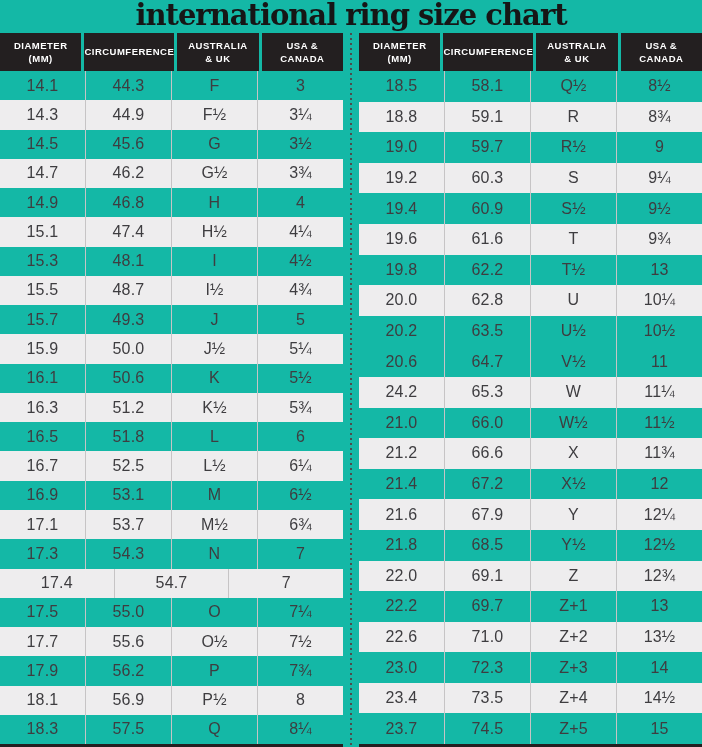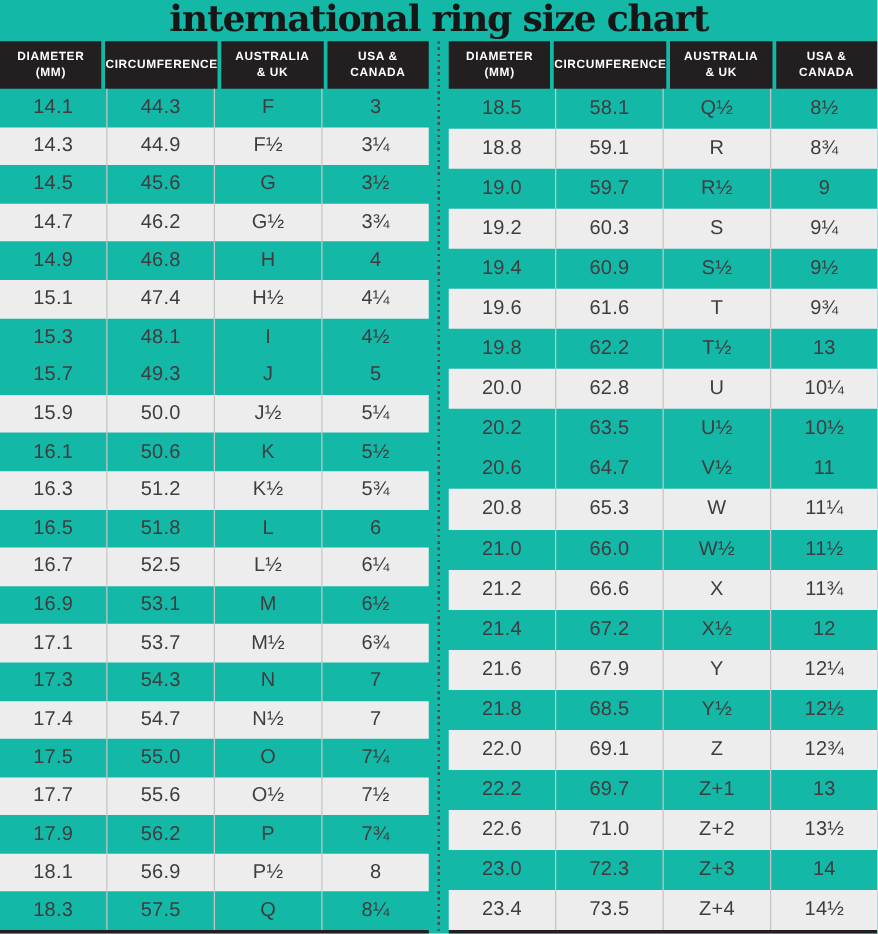--- a/index.html
+++ b/index.html
@@ -154,20 +154,26 @@
             <div class="tcell">47.4</div>
             <div class="tcell">H½</div>
             <div class="tcell">4¼</div>
           </div>
           <div class="trow">
             <div class="tcell">15.3</div>
             <div class="tcell">48.1</div>
             <div class="tcell">I</div>
             <div class="tcell">4½</div>
           </div>
+          <div class="trow alt">
+            <div class="tcell">15.5</div>
+            <div class="tcell">48.7</div>
+            <div class="tcell">I½</div>
+            <div class="tcell">4¾</div>
+          </div>
           <div class="trow">
             <div class="tcell">15.7</div>
             <div class="tcell">49.3</div>
             <div class="tcell">J</div>
             <div class="tcell">5</div>
           </div>
           <div class="trow alt">
             <div class="tcell">15.9</div>
             <div class="tcell">50.0</div>
             <div class="tcell">J½</div>
@@ -211,21 +217,20 @@
           </div>
           <div class="trow">
             <div class="tcell">17.3</div>
             <div class="tcell">54.3</div>
             <div class="tcell">N</div>
             <div class="tcell">7</div>
           </div>
           <div class="trow alt">
             <div class="tcell">17.4</div>
             <div class="tcell">54.7</div>
-            <div class="tcell">N½</div>
             <div class="tcell">7</div>
           </div>
           <div class="trow">
             <div class="tcell">17.5</div>
             <div class="tcell">55.0</div>
             <div class="tcell">O</div>
             <div class="tcell">7¼</div>
           </div>
           <div class="trow alt">
             <div class="tcell">17.7</div>
@@ -330,21 +335,21 @@
             <div class="tcell">U½</div>
             <div class="tcell">10½</div>
           </div>
           <div class="trow">
             <div class="tcell">20.6</div>
             <div class="tcell">64.7</div>
             <div class="tcell">V½</div>
             <div class="tcell">11</div>
           </div>
           <div class="trow alt">
-            <div class="tcell">20.8</div>
+            <div class="tcell">24.2</div>
             <div class="tcell">65.3</div>
             <div class="tcell">W</div>
             <div class="tcell">11¼</div>
           </div>
           <div class="trow">
             <div class="tcell">21.0</div>
             <div class="tcell">66.0</div>
             <div class="tcell">W½</div>
             <div class="tcell">11½</div>
           </div>
@@ -395,18 +400,24 @@
             <div class="tcell">72.3</div>
             <div class="tcell">Z+3</div>
             <div class="tcell">14</div>
           </div>
           <div class="trow alt">
             <div class="tcell">23.4</div>
             <div class="tcell">73.5</div>
             <div class="tcell">Z+4</div>
             <div class="tcell">14½</div>
           </div>
+          <div class="trow">
+            <div class="tcell">23.7</div>
+            <div class="tcell">74.5</div>
+            <div class="tcell">Z+5</div>
+            <div class="tcell">15</div>
+          </div>
         </div>
       <div class="tfoot-bar"></div>
     </section>
 
   </div>
 </div>
 
 </body></html>

